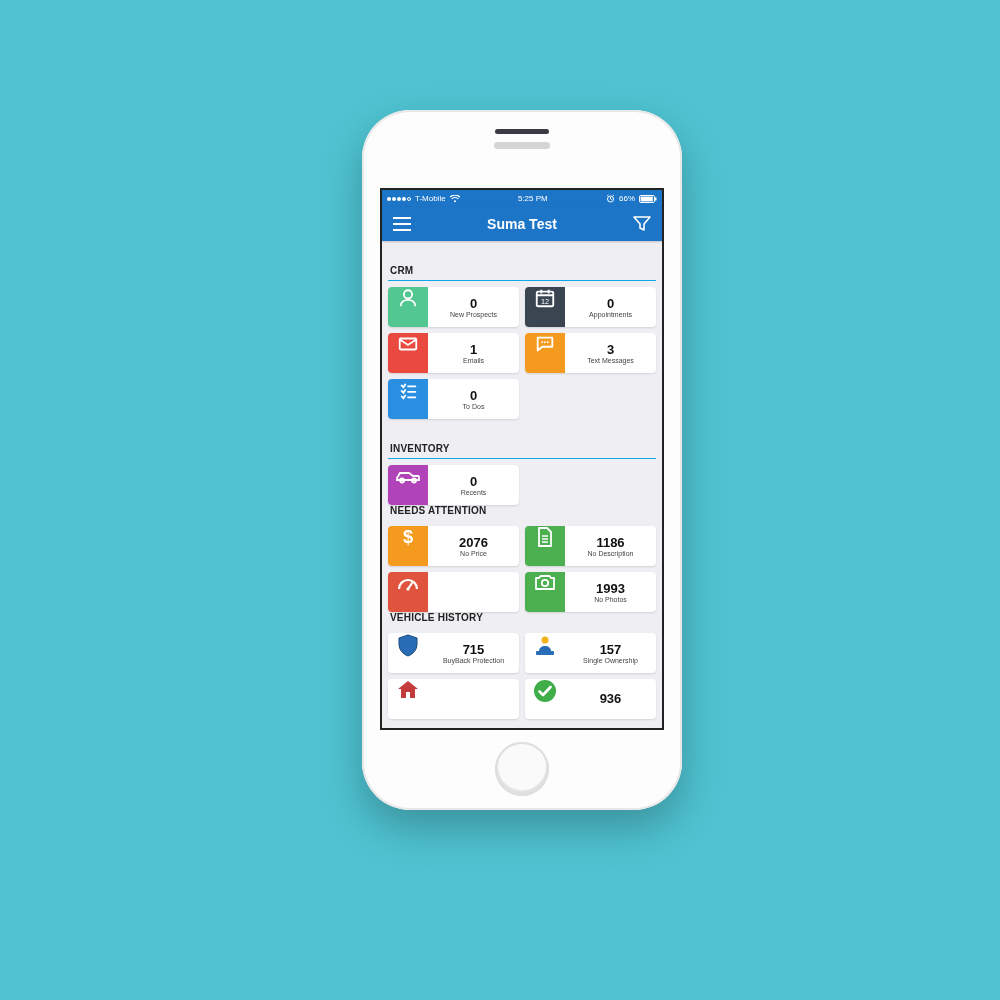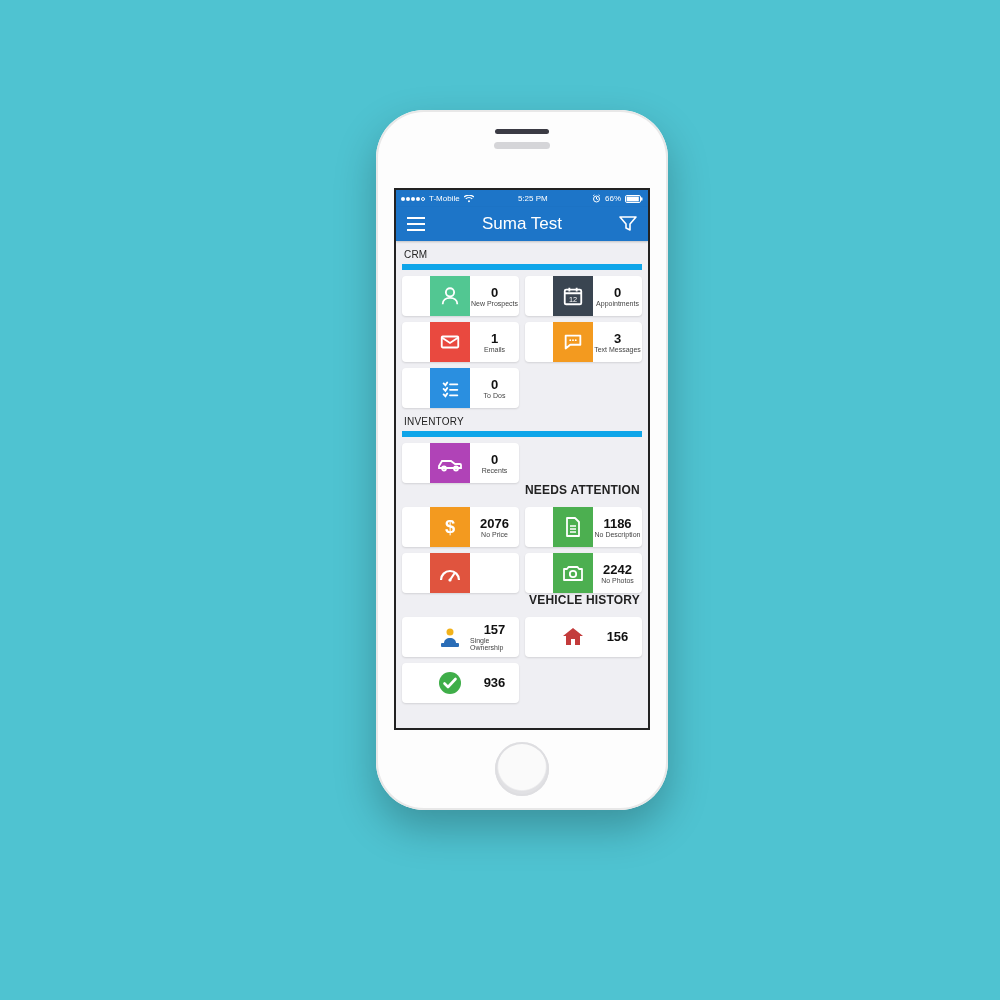--- a/index.html
+++ b/index.html
@@ -5,21 +5,21 @@
   * { margin: 0; padding: 0; box-sizing: border-box; }
   html, body { width: 1000px; height: 1000px; }
   body {
     background: #4fc3d1;
     font-family: -apple-system, Helvetica, Arial, sans-serif;
     display: flex;
     align-items: center;
     justify-content: center;
   }
   .phone {
-    width: 292px;
+    width: 320px;
     height: 700px;
     background: #fdfdfd;
     border-radius: 48px;
     box-shadow: 0 18px 40px rgba(0,0,0,0.25), inset 0 0 0 2px #e8e8e8;
     position: relative;
     padding: 78px 18px 80px 18px;
     transform: translate(22px, -40px);
   }
   .phone::before { 
     content: "";
@@ -48,48 +48,48 @@
     padding: 0 5px; font-size: 8px; font-weight: 500;
   }
   .status-left, .status-right { display: flex; align-items: center; gap: 4px; }
   .dots { display: flex; gap: 1px; }
   .dots span { width: 4px; height: 4px; border-radius: 50%; background: #fff; }
   .dots span.empty { background: transparent; border: 0.6px solid #fff; }
   
   .nav-bar {
     height: 34px; background: #1d75c8; color: #fff;
     display: flex; align-items: center; justify-content: space-between;
-    padding: 0 10px; font-size: 17px; font-weight: 400;
+    padding: 0 10px; font-size: 14px; font-weight: 700;
     box-shadow: 0 1px 2px rgba(0,0,0,0.2);
   }
   .nav-icon { width: 20px; height: 20px; display: flex; align-items: center; justify-content: center; }
   .nav-title { flex: 1; text-align: center; }
   
   .content { flex: 1; overflow: hidden; padding: 0 6px 6px; }
   .section-head {
-    font-size: 10px; font-weight: 400; color: #222;
-    padding: 8px 2px 4px; letter-spacing: 0.2px;
-    border-bottom: 6px solid #0ea5e9;
+    font-size: 10px; font-weight: 700; color: #222;
+    padding: 24px 2px 4px; letter-spacing: 0.2px;
+    border-bottom: 1px solid #0ea5e9;
   }
   .sub-head {
-    font-size: 12px; font-weight: 700; color: #222;
-    padding: 0 2px 4px; letter-spacing: 0.2px; text-align: right;
+    font-size: 10px; font-weight: 700; color: #222;
+    padding: 0 2px 4px; letter-spacing: 0.2px;
   }
   .grid {
     display: grid; grid-template-columns: 1fr 1fr; gap: 6px; padding-top: 6px;
   }
   .card {
     background: #fff; border-radius: 4px;
     display: flex; align-items: stretch;
     box-shadow: 0 1px 2px rgba(0,0,0,0.12);
     height: 40px; overflow: hidden;
   }
   .card .icon {
-    width: 40px; display: flex; align-items: center; justify-content: center;
-    color: #fff; flex-shrink: 0; margin-left: 28px;
+    width: 40px; display: flex; align-items: flex-start; justify-content: center;
+    color: #fff; flex-shrink: 0;
   }
   .card .icon.plain { background: #fff; color: #2a6db7; }
   .card .body {
     flex: 1; display: flex; flex-direction: column;
     align-items: center; justify-content: center; gap: 1px;
   }
   .card .num { font-size: 13px; font-weight: 700; color: #111; line-height: 1; }
   .card .lbl { font-size: 7px; color: #444; line-height: 1; }
   svg { display: block; }
 </style>
@@ -268,52 +268,60 @@
             </div>
           </div>
           <div class="card">
             <div class="icon" style="background: rgb(76, 175, 80);">
               <svg width="22" height="20" viewBox="0 0 22 20">
                 <path d="M2 6h3l1.5-2h9L17 6h3v11H2V6z" fill="none" stroke="#fff" stroke-width="1.8" stroke-linejoin="round"></path>
                 <circle cx="11" cy="11" r="3.2" fill="none" stroke="#fff" stroke-width="1.8"></circle>
               </svg>
             </div>
             <div class="body">
-              <div class="num">2242</div>
+              <div class="num">1993</div>
               <div class="lbl">No Photos</div>
             </div>
           </div>
         </div>
 
       <div class="sub-head">VEHICLE HISTORY</div>
       <div class="grid" id="grid-history">
+          <div class="card">
+            <div class="icon plain">
+              <svg width="26" height="26" viewBox="0 0 26 26">
+                <path d="M13 2l9 3v6c0 6-4 10-9 12-5-2-9-6-9-12V5l9-3z" fill="#2a6db7"></path>
+                <path d="M13 2l9 3v6c0 6-4 10-9 12-5-2-9-6-9-12V5l9-3z" fill="none" stroke="#19487f" stroke-width="1"></path>
+              </svg>
+            </div>
+            <div class="body">
+              <div class="num">715</div>
+              <div class="lbl">BuyBack Protection</div>
+            </div>
+          </div>
           <div class="card">
             <div class="icon plain">
               <svg width="26" height="24" viewBox="0 0 26 24">
                 <circle cx="13" cy="7" r="3.5" fill="#f2b21a"></circle>
                 <path d="M7 18c0-3 2.7-5 6-5s6 2 6 5" fill="#2a6db7"></path>
                 <rect x="4" y="18" width="18" height="4" rx="1" fill="#2a6db7"></rect>
               </svg>
             </div>
             <div class="body">
               <div class="num">157</div>
               <div class="lbl">Single Ownership</div>
             </div>
           </div>
           <div class="card">
             <div class="icon plain">
               <svg width="24" height="22" viewBox="0 0 24 22">
                 <path d="M12 2l10 8h-3v9H5v-9H2l10-8z" fill="#c33b3b"></path>
                 <rect x="10" y="13" width="4" height="6" fill="#fff"></rect>
               </svg>
             </div>
-            <div class="body">
-              <div class="num">156</div>
-              <div class="lbl"></div>
-            </div>
           </div>
           <div class="card">
             <div class="icon plain">
               <svg width="24" height="24" viewBox="0 0 24 24">
                 <circle cx="12" cy="12" r="11" fill="#3fae49"></circle>
                 <path d="M6.5 12.5l3.5 3.5 7.5-8" fill="none" stroke="#fff" stroke-width="2.6" stroke-linecap="round" stroke-linejoin="round"></path>
               </svg>
             </div>
             <div class="body">
               <div class="num">936</div>

